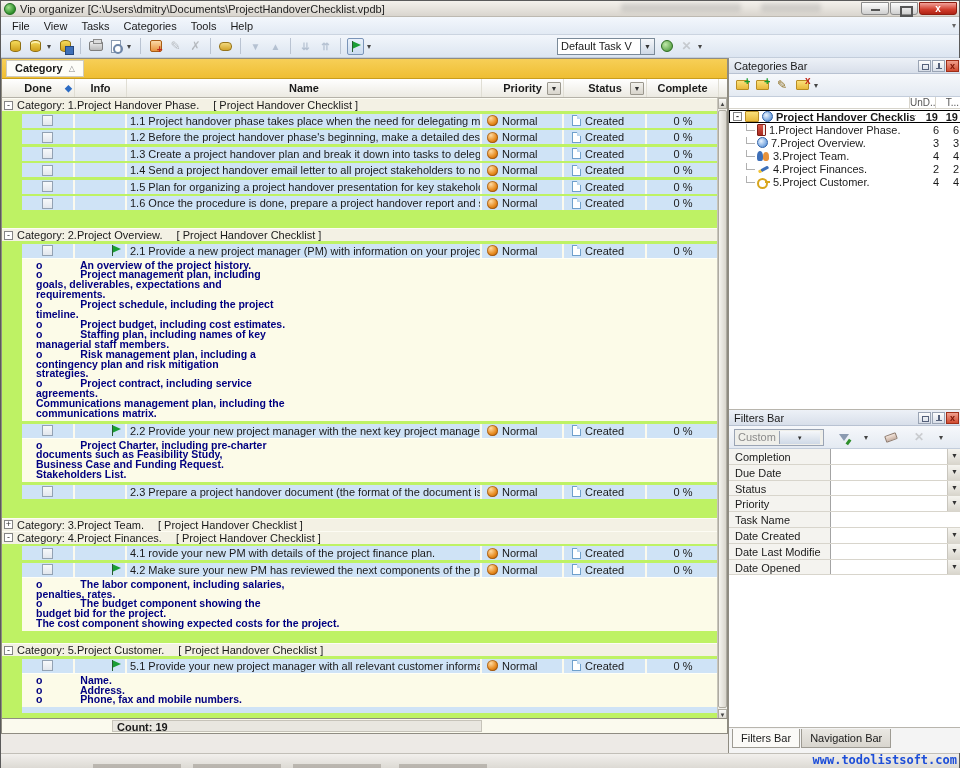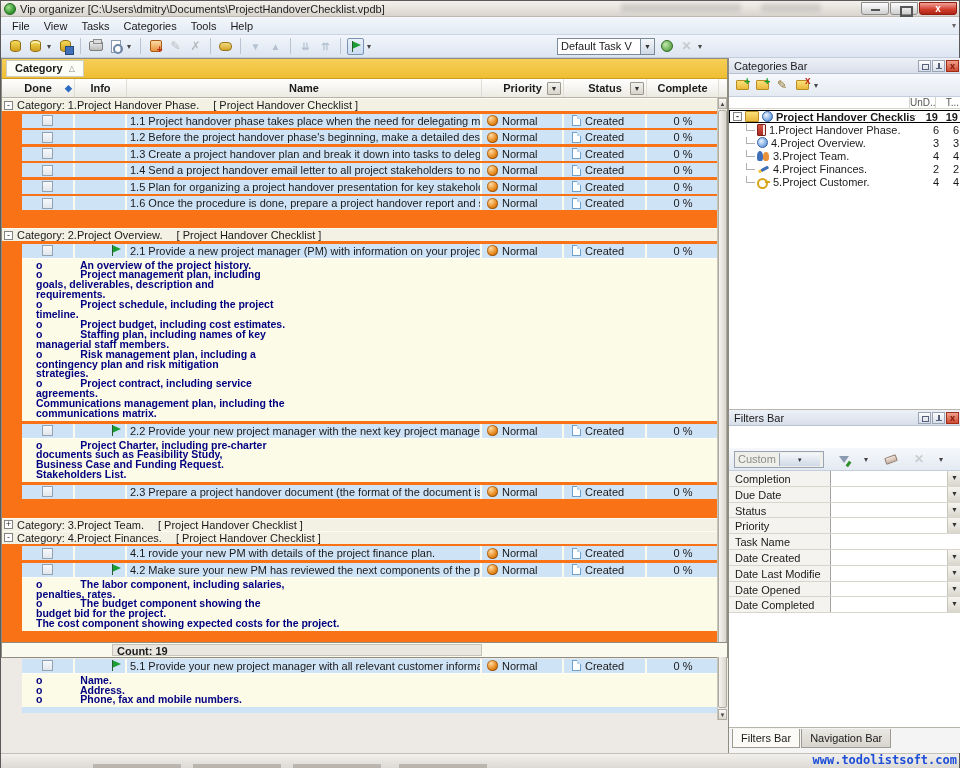--- a/index.html
+++ b/index.html
@@ -53,21 +53,21 @@
   .flag { position:relative; width:13px; height:13px; display:inline-block; }
   .flag::before { content:""; position:absolute; left:3px; top:1px; border-left:9px solid #1A9E35; border-top:4px solid transparent; border-bottom:4px solid transparent; }
   .flag::after { content:""; position:absolute; left:3px; top:1px; width:1px; height:11px; background:#265C2E; }
   .combo { display:flex; margin-left:180px; }
   .combo-box { width:84px; height:17px; background:#fff; border:1px solid #7A8A99; padding:1px 3px; overflow:hidden; white-space:nowrap; }
   .combo-btn { width:14px; height:17px; border:1px solid #7A8A99; border-left:none; background:linear-gradient(#F5F7FA,#CFD9E6); font-size:7px; text-align:center; line-height:16px; color:#333; }
   .i-assign { width:12px; height:12px; border-radius:50%; background:radial-gradient(circle at 35% 35%, #BFE8A8, #3E8F2E); border:1px solid #2A6B1E; }
   .xglyph { font-weight:bold; color:#888; font-size:12px; }
 
   
-  .grid { position:absolute; left:0; top:57px; width:727px; height:600px; background:#f97316; border:1px solid #8F8C82; }
+  .grid { position:absolute; left:0; top:57px; width:727px; height:676px; background:#bef264; border:1px solid #8F8C82; }
   .groupbar { height:20px; background:linear-gradient(#F7CF57,#EFBE33); border-bottom:1px solid #C99D1E; display:flex; align-items:center; padding-left:4px; }
   .groupbtn { background:#FDFDF8; border:1px solid #CFCBBD; padding:1px 8px 2px 8px; font-weight:bold; display:flex; align-items:center; gap:6px; }
   .sort-tri { font-size:8px; color:#8a8a8a; font-weight:normal; }
   .gheader { height:19px; background:linear-gradient(#FFFFFF,#ECEAE2); border-bottom:1px solid #B5B2A8; display:flex; font-weight:bold; }
   .hcell { display:flex; align-items:center; justify-content:center; position:relative; border-right:1px solid #E0DED4; }
   .h-done{width:73px;} .h-info{width:52px;} .h-name{width:355px;} .h-pri{width:82px;} .h-sta{width:83px;} .h-com{width:72px;}
   .diamond { position:absolute; right:2px; color:#2B6BC4; font-size:9px; }
   .hfilter { position:absolute; right:2px; width:14px; height:13px; background:linear-gradient(#F2F1EC,#D8D5CC); border:1px solid #9A978D; font-size:7px; line-height:12px; text-align:center; color:#333; border-radius:1px; }
   .gbody { position:relative; width:717px; height:622px; overflow:hidden; }
 
@@ -139,21 +139,21 @@
   .icon-people::after { content:""; position:absolute; left:6px; top:2px; width:6px; height:9px; background:#E8923B; border-radius:50% 50% 30% 30%; }
   .icon-dart { width:13px; height:12px; position:relative; }
   .icon-dart::before { content:""; position:absolute; left:1px; top:5px; width:11px; height:3px; background:linear-gradient(90deg,#F2C53D 0 3px,#3E6FB8 3px); transform:rotate(-28deg); border-radius:1px; }
   .icon-key { width:13px; height:12px; position:relative; }
   .icon-key::before { content:""; position:absolute; left:0px; top:2px; width:7px; height:7px; border:2px solid #D8A61C; border-radius:50%; }
   .icon-key::after { content:""; position:absolute; left:8px; top:5px; width:5px; height:2px; background:#D8A61C; box-shadow:2px 2px 0 -1px #D8A61C; }
   .t-label { flex:1; overflow:hidden; white-space:nowrap; }
   .t-num { width:24px; text-align:right; padding-right:2px; flex:none; }
   .t-num2 { width:20px; text-align:right; padding-right:2px; flex:none; }
 
-  .fil-toolbar { height:23px; background:linear-gradient(#F6F8FB,#E4EAF2); border-bottom:1px solid #C3CDDB; display:flex; align-items:center; padding-left:5px; gap:12px;margin-top:22px; }
+  .fil-toolbar { height:23px; background:linear-gradient(#F6F8FB,#E4EAF2); border-bottom:1px solid #C3CDDB; display:flex; align-items:center; padding-left:5px; gap:12px; }
   .fcombo { width:90px; height:17px; background:#EFEFEA; border:1px solid #9aa4b4; color:#8a8a8a; padding:1px 3px; display:flex; }
   .fcombo span { flex:1; }
   .fcombo .cb { width:11px; border-left:1px solid #9aa4b4; background:linear-gradient(#F5F7FA,#CFD9E6); font-size:6px; text-align:center; line-height:14px; color:#333; }
   .funnel { width:0; height:0; border-left:5px solid transparent; border-right:5px solid transparent; border-top:7px solid #8a9ab0; position:relative; }
   .funnel::after { content:""; position:absolute; left:3px; top:-2px; width:3px; height:6px; background:#2E8F2B; transform:rotate(35deg); }
   .eraser { width:12px; height:7px; background:linear-gradient(#F3E4DA,#C9B2A4); border:1px solid #8F7A6C; transform:rotate(-20deg); border-radius:1px; }
   .filrows .fil-row { height:15.8px; display:flex; border-bottom:1px solid #D8D5CC; background:#fff; }
   .f-label { width:102px; background:#F4F3EF; border-right:1px solid #a3a3a3; padding:2px 0 0 6px; overflow:hidden; white-space:nowrap; }
   .f-value { flex:1; }
   .f-drop { width:14px; border-left:1px solid #C9C6BE; background:linear-gradient(#F5F4EF,#D9D6CD); font-size:7px; text-align:center; line-height:14px; color:#333; }
@@ -406,21 +406,21 @@
           </div>
           <div class="tcell c-sta">
             <span class="doc"></span>
             <span>Created</span>
           </div>
           <div class="tcell c-com">0 %</div>
         </div>
         <div class="row-note">
           <div class="note-line">o             An overview of the project history.</div>
           <div class="note-line">o             Project management plan, including</div>
-          <div class="note-line">goals, deliverables, description and</div>
+          <div class="note-line">goals, deliverables, expectations and</div>
           <div class="note-line">requirements.</div>
           <div class="note-line">o             Project schedule, including the project</div>
           <div class="note-line">timeline.</div>
           <div class="note-line">o             Project budget, including cost estimates.</div>
           <div class="note-line">o             Staffing plan, including names of key</div>
           <div class="note-line">managerial staff members.</div>
           <div class="note-line">o             Risk management plan, including a</div>
           <div class="note-line">contingency plan and risk mitigation</div>
           <div class="note-line">strategies.</div>
           <div class="note-line">o             Project contract, including service</div>
@@ -606,21 +606,21 @@
           <div class="tree-row">
             <span class="t-conn"></span>
             <span class="ticon icon-book"></span>
             <span class="t-label">1.Project Handover Phase.</span>
             <span class="t-num">6</span>
             <span class="t-num2">6</span>
           </div>
           <div class="tree-row">
             <span class="t-conn"></span>
             <span class="ticon icon-globe"></span>
-            <span class="t-label">4.Project Overview.</span>
+            <span class="t-label">7.Project Overview.</span>
             <span class="t-num">3</span>
             <span class="t-num2">3</span>
           </div>
           <div class="tree-row">
             <span class="t-conn"></span>
             <span class="ticon icon-people"></span>
             <span class="t-label">3.Project Team.</span>
             <span class="t-num">4</span>
             <span class="t-num2">4</span>
           </div>
@@ -698,25 +698,20 @@
           <div class="fil-row">
             <div class="f-label">Date Last Modifie</div>
             <div class="f-value"></div>
             <div class="f-drop">▼</div>
           </div>
           <div class="fil-row">
             <div class="f-label">Date Opened</div>
             <div class="f-value"></div>
             <div class="f-drop">▼</div>
           </div>
-          <div class="fil-row">
-            <div class="f-label">Date Completed</div>
-            <div class="f-value"></div>
-            <div class="f-drop">▼</div>
-          </div>
         </div>
     </div>
 
     <div class="sidetabs" id="sidetabs">
         <span class="side-tab active">Filters Bar</span>
         <span class="side-tab">Navigation Bar</span>
       </div>
   </div>
 
   <div class="bottomstrip">

